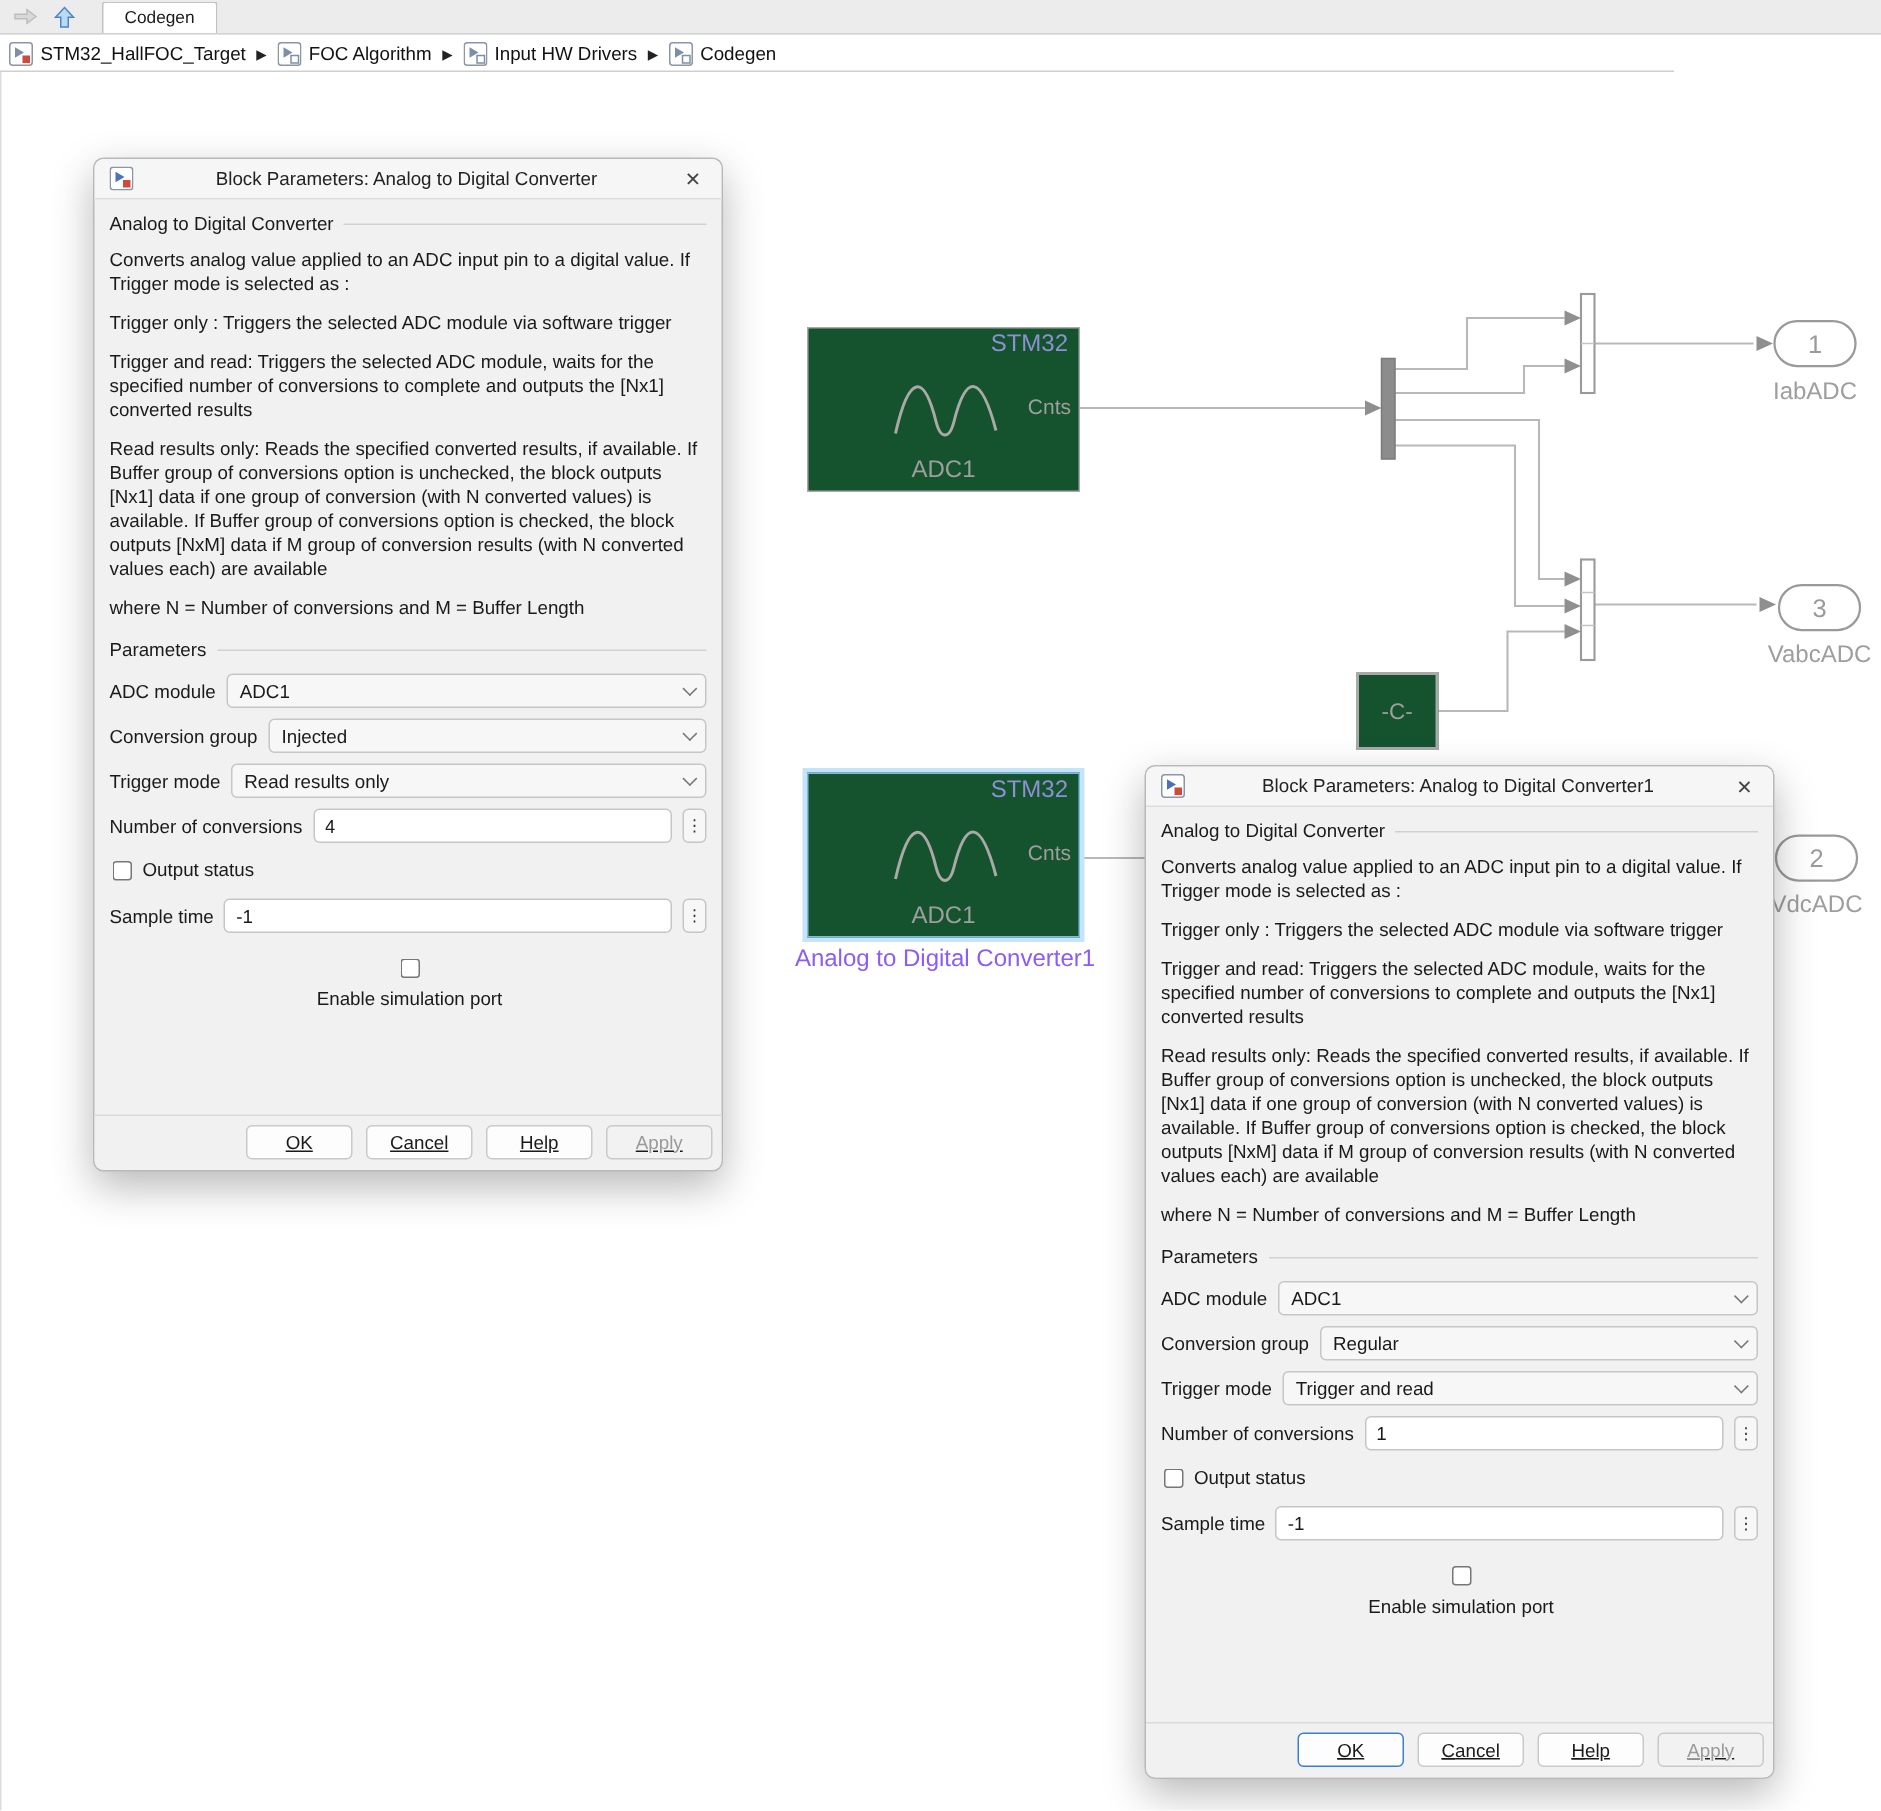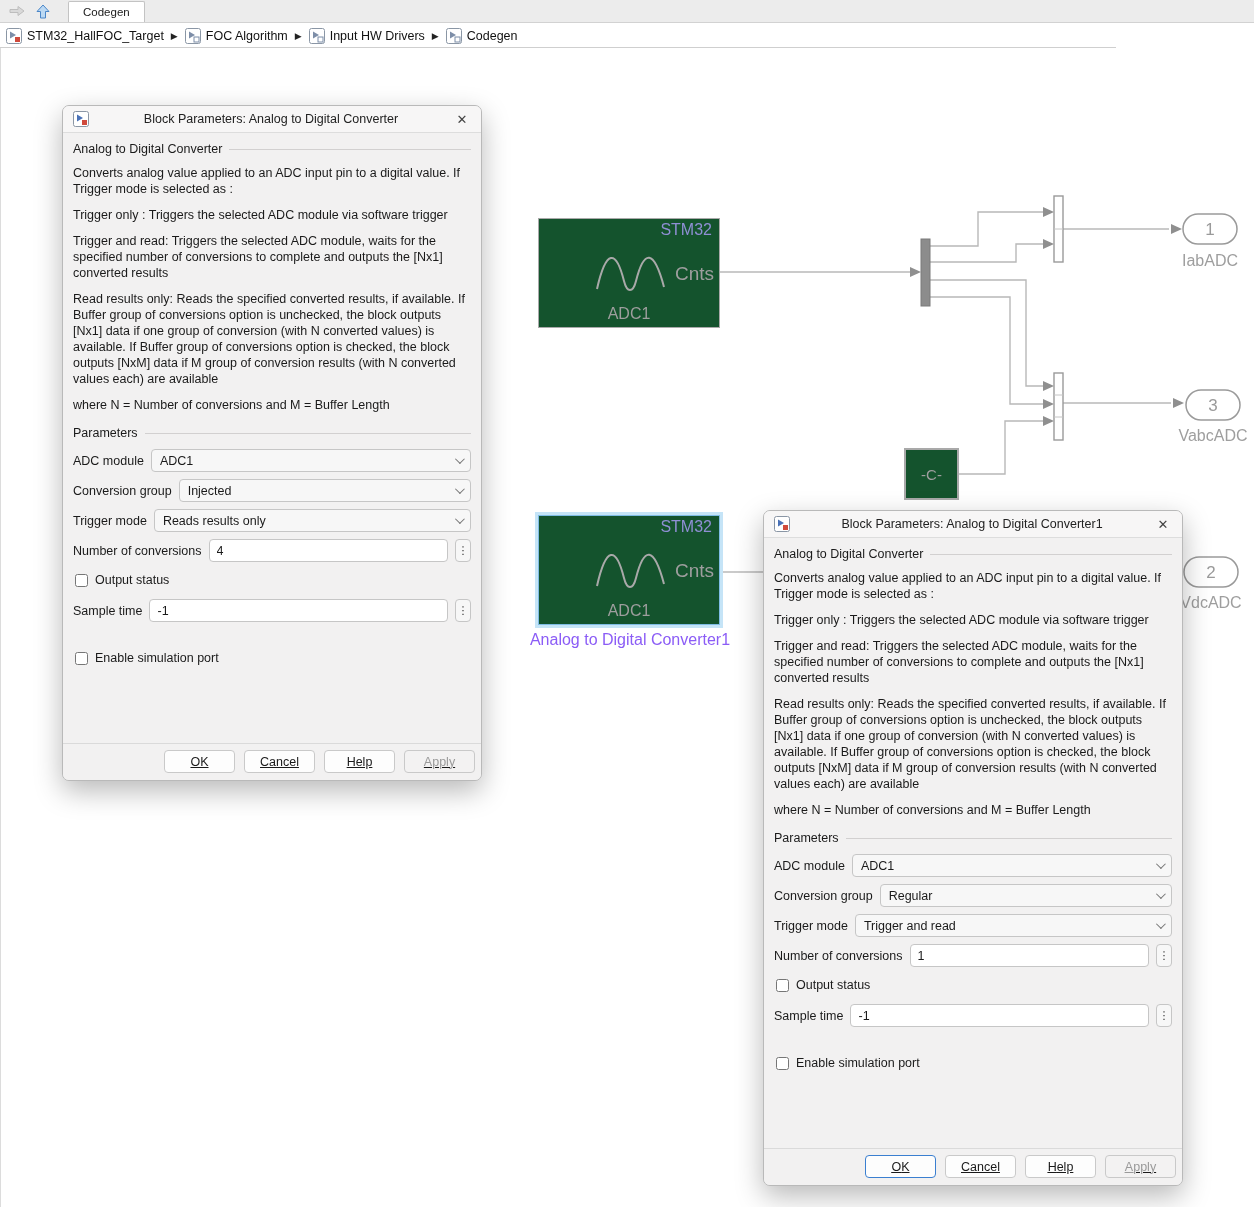--- a/index.html
+++ b/index.html
@@ -38,21 +38,21 @@
     background:#ffffff; border-left:1px solid #dcdcdc;
   }
   .wires { position:absolute; left:0; top:0; width:1254px; height:1207px; z-index:1; }
   
   .sblock {
     position:absolute; background:#14532d; border:1.5px solid #a9a9a9; z-index:2;
   }
   .adc { width:182px; height:110px; }
   .adc .vendor { position:absolute; right:7px; top:2px; font-size:16px; color:#8f8fd4; }
   .adc .sine { position:absolute; left:55px; top:26px; }
-  .adc .portlbl { position:absolute; right:5px; top:44px; font-size:19px; color:#9e9e9e; }
+  .adc .portlbl { position:absolute; right:5px; top:44px; font-size:14px; color:#9e9e9e; }
   .adc .blkname { position:absolute; bottom:4px; left:0; width:100%; text-align:center; font-size:16px; color:#9e9e9e; }
   .adc.selected { border:1.5px solid #7fbce4; box-shadow:0 0 0 3px #c5e4f7; }
   .blockcaption {
     position:absolute; left:520px; top:631px; width:220px; text-align:center;
     font-size:16px; color:#8b5cf6; z-index:2;
   }
   .constblk {
     width:55px; height:52px; border-width:2px;
     display:flex; align-items:center; justify-content:center;
     font-size:15px; color:#9e9e9e;
@@ -91,21 +91,21 @@
     flex:1; height:23px; background:#fff; border:1px solid #c6c6c6; border-radius:4px;
     padding:0 7px; font:inherit; color:#1a1a1a; min-width:0;
   }
   .dotsbtn {
     flex:0 0 auto; width:16px; height:23px; background:#f7f7f7; border:1px solid #c6c6c6;
     border-radius:4px; display:flex; align-items:center; justify-content:center;
     font-size:11px; color:#333; letter-spacing:0;
   }
   .cbrow { display:flex; align-items:center; gap:7px; margin:11px 0 12px 2px; }
   .cbrow input { width:13px; height:13px; }
-  .cbrow.last { margin-top:29px; }
+  .cbrow.last { margin-top:17px;flex-direction:column; }
   .dlg-buttons {
     flex:0 0 auto; border-top:1px solid #dadada; padding:6px 6px 7px 6px;
     display:flex; justify-content:flex-end; gap:9px; background:#f2f1f1;text-decoration:underline;
   }
   .btn {
     width:71px; height:23px; background:#fdfdfd; border:1px solid #c9c9c9; border-radius:4px;
     font:inherit; font-size:12.5px; color:#1a1a1a; display:block;
   }
   .btn.disabled { color:#9a9a9a; background:#f3f2f2; }
   .btn.focused { border:1px solid #3b7fd0; }
@@ -283,21 +283,21 @@
     <div class="frow">
       <label>Conversion group</label>
       <div class="combo">
         <span class="val">Injected</span>
         <span class="chev"></span>
       </div>
     </div>
     <div class="frow">
       <label>Trigger mode</label>
       <div class="combo">
-        <span class="val">Reads results only</span>
+        <span class="val">Read results only</span>
         <span class="chev"></span>
       </div>
     </div>
     <div class="frow">
       <label>Number of conversions</label>
       <input class="tinput" type="text" value="4" style="">
       <span class="dotsbtn">⋮</span>
     </div>
     <div class="cbrow">
       <input type="checkbox" style="">

